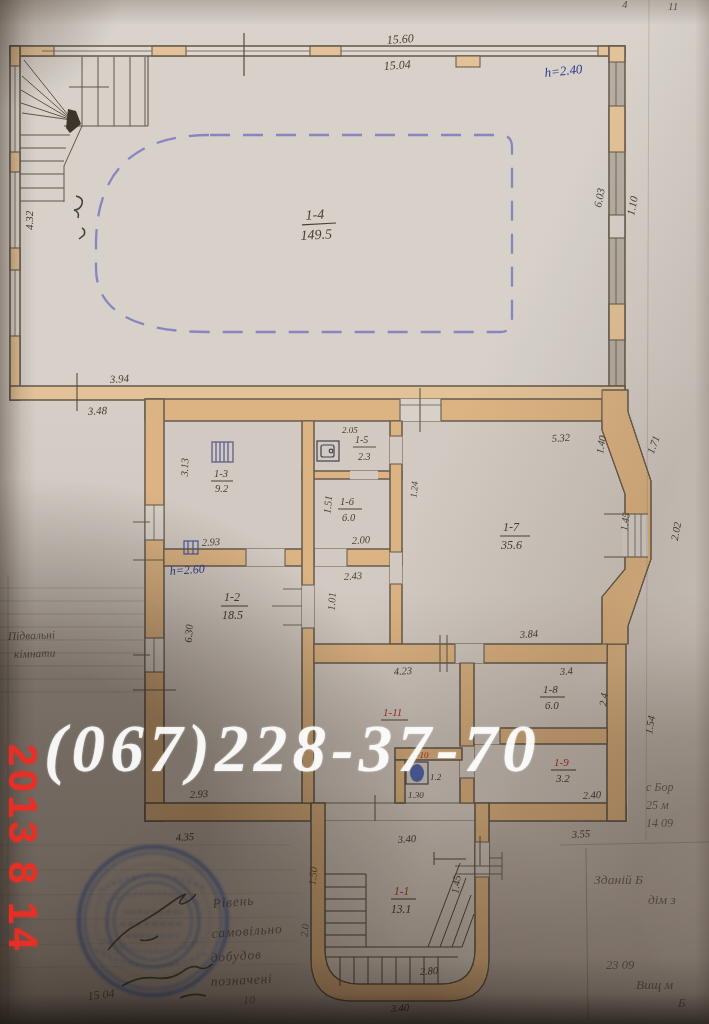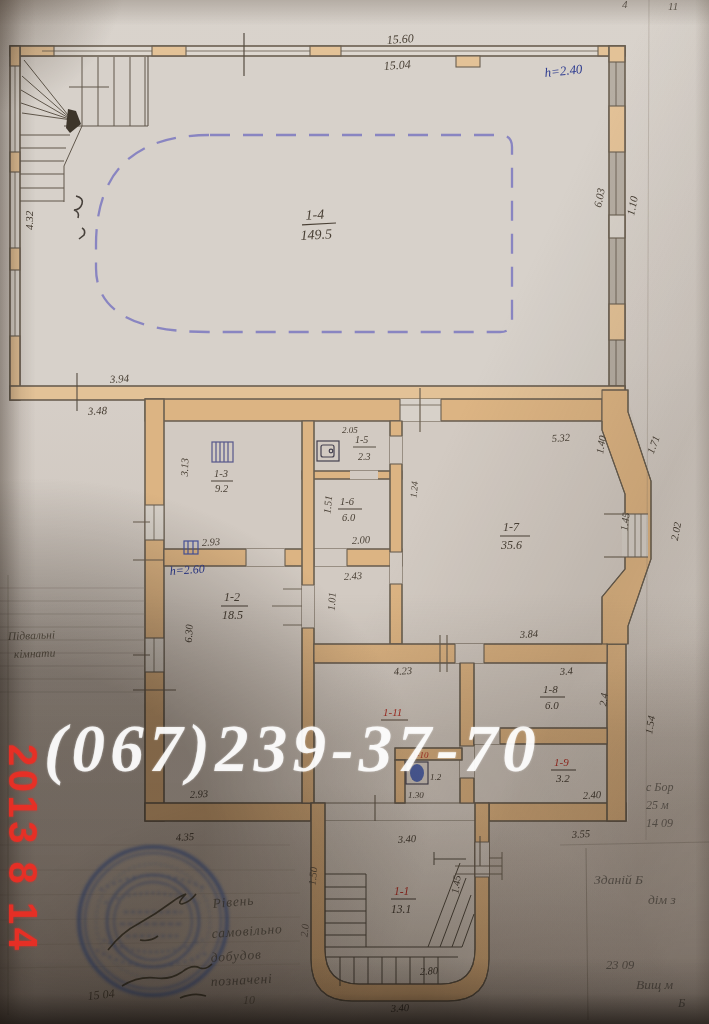--- a/index.html
+++ b/index.html
@@ -593,16 +593,16 @@
 <g fill="#443c30" font-style="italic" font-size="11" opacity="0.75">
 <text x="622" y="8">4</text>
             <text x="668" y="10">11</text>
 </g>
 </g>
 </g>
 </svg>
 <div class="shade"></div>
 <div class="vig"></div>
 
-<div class="wm">(067)239-37-70</div>
+<div class="wm">(067)228-37-70</div>
 
 <div class="dt">2013 8 14</div>
 </div>
 
 </body></html>

